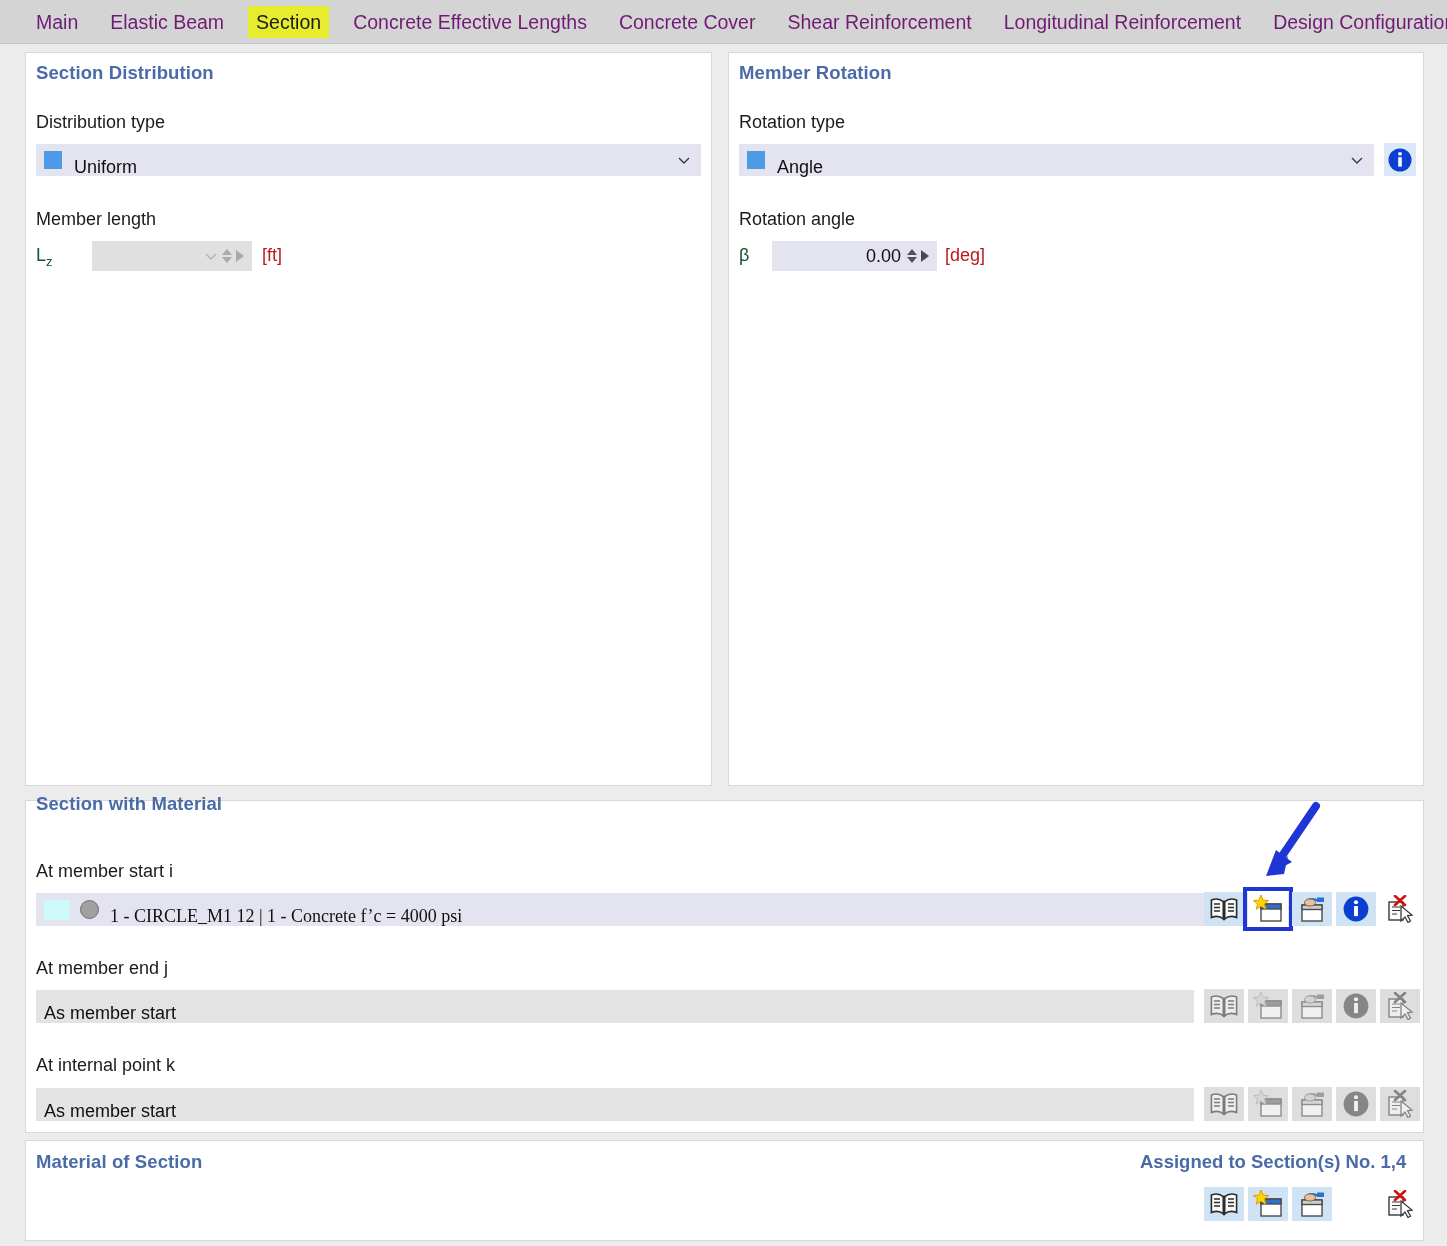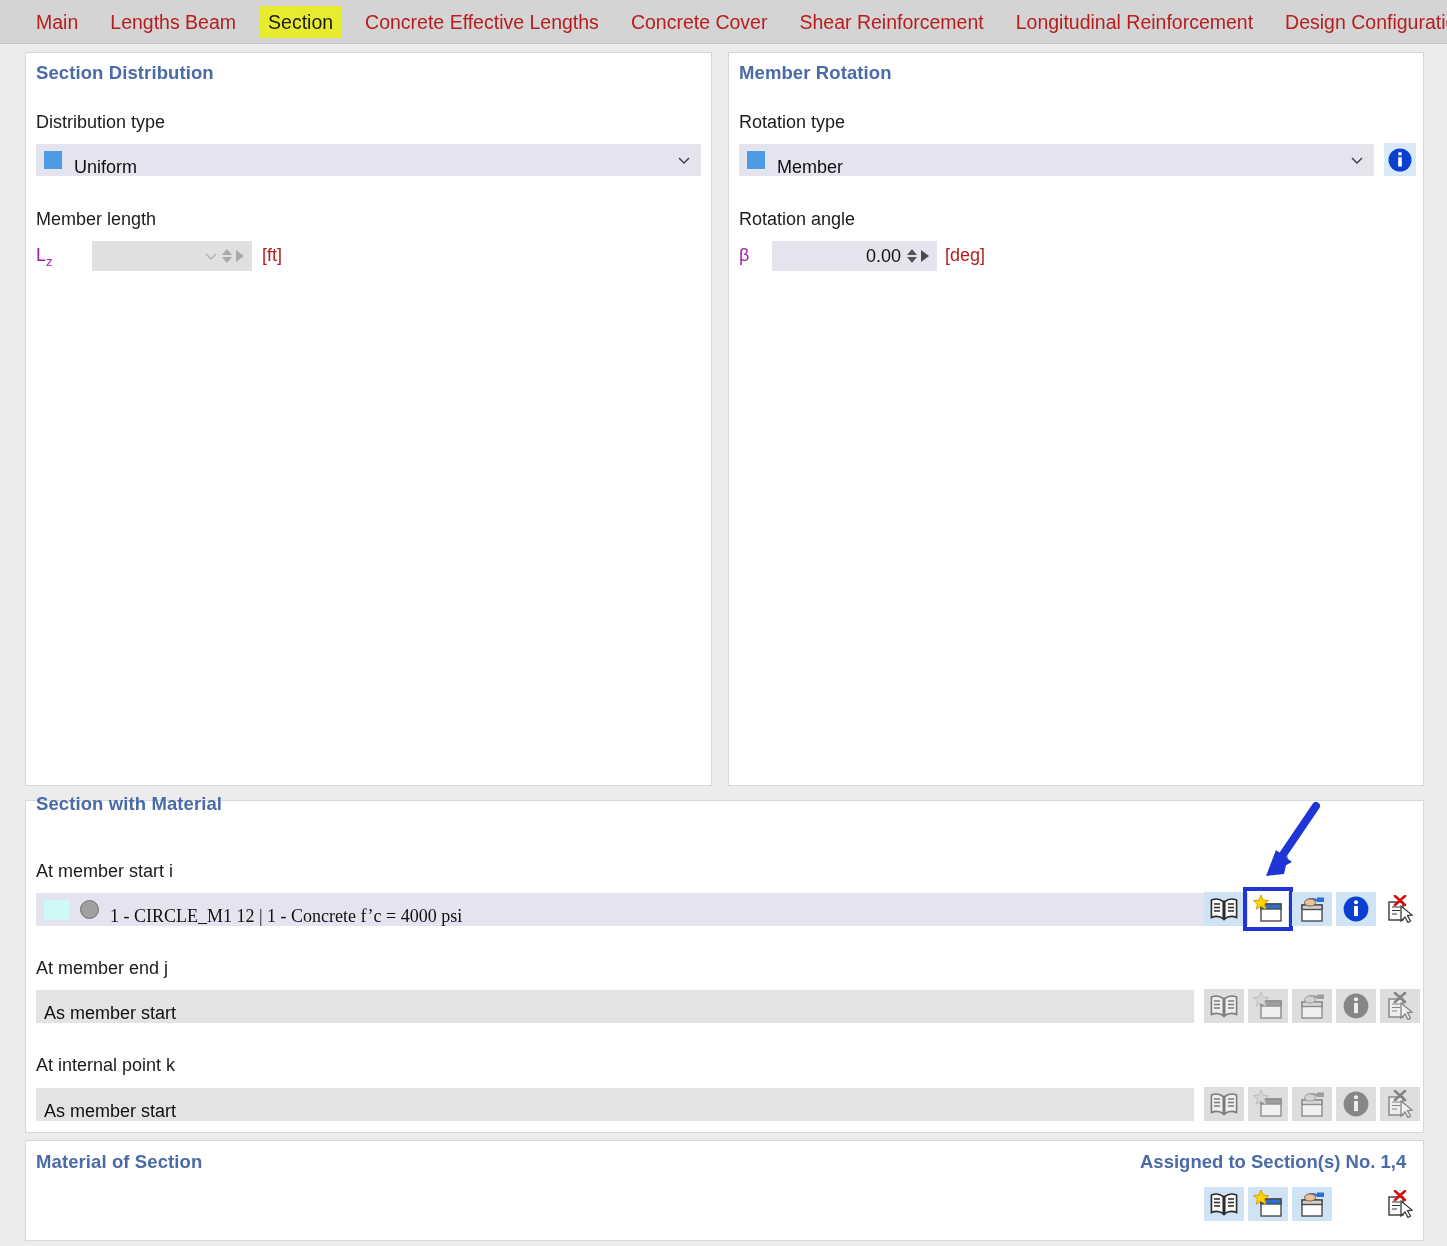--- a/index.html
+++ b/index.html
@@ -20,21 +20,21 @@
   .tabbar {
     position: absolute; left: 0; top: 0;
     width: 1447px; height: 44px;
     background: #d4d4d4;
     display: flex; align-items: center;
     padding-left: 28px;
     border-bottom: 1px solid #c6c6c6;
   }
   .tab {
     font-size: 19.5px;
-    color: #b91c1c;
+    color: #701a75;
     padding: 2px 8px;
     margin-right: 16px;
     white-space: nowrap;
     line-height: 28px;
   }
   .tab:last-child { margin-right: 0; }
   .tab.active {
     background: #e8ec2f;
     color: #1b1b1b;
   }
@@ -60,21 +60,21 @@
   }
   .unit-label {
     position: absolute;
     font-size: 18px;
     color: #b91c1c;
     white-space: nowrap;
   }
   .sym-label {
     position: absolute;
     font-size: 18px;
-    color: #a21caf;
+    color: #14532d;
   }
   .sub { font-size: 13px; vertical-align: sub; }
 
   
   .combo {
     position: absolute;
     background: #e4e4f0;
     display: flex; align-items: center;
     padding: 0 8px;
     font-size: 18px;
@@ -169,21 +169,21 @@
     white-space: nowrap;
   }
 </style>
 </head>
 <body>
 
 <div id="root">
 
   <div class="tabbar">
     <div class="tab">Main</div>
-    <div class="tab">Lengths Beam</div>
+    <div class="tab">Elastic Beam</div>
     <div class="tab active">Section</div>
     <div class="tab">Concrete Effective Lengths</div>
     <div class="tab">Concrete Cover</div>
     <div class="tab">Shear Reinforcement</div>
     <div class="tab">Longitudinal Reinforcement</div>
     <div class="tab">Design Configurations</div>
 
   </div>
 
   <div class="panel" style="left:25px; top:52px; width:687px; height:734px;">
@@ -219,21 +219,21 @@
   <div class="unit-label" style="left:262px; top:245px;">[ft]</div>
 
   <div class="panel" style="left:728px; top:52px; width:696px; height:734px;">
   </div>
   <div class="panel-title" style="left:739px; top:62px;">Member Rotation</div>
 
   <div class="field-label" style="left:739px; top:112px;">Rotation type</div>
 
   <div class="combo" style="left:739px; top:144px; width:635px; height:32px;">
     <span class="swatch-blue"></span>
-    <span class="ctext">Member</span>
+    <span class="ctext">Angle</span>
     <svg class="chev" viewBox="0 0 14 14">
       <path d="M2 5 L7 10 L12 5" fill="none" stroke="#3a3a3a" stroke-width="1.4"></path>
     </svg>
   </div>
 
   <div class="iconbtn" style="left:1384px; top:143px; width:32px; height:33px; background:#dbe8f7;">
     <svg width="26" height="26" viewBox="0 0 26 26">
       <circle cx="13" cy="13" r="11.5" fill="#0a3fd0"></circle>
       <circle cx="13" cy="6.8" r="1.9" fill="#ffffff"></circle>
       <rect x="11.2" y="10.2" width="3.6" height="9.4" fill="#ffffff"></rect>

